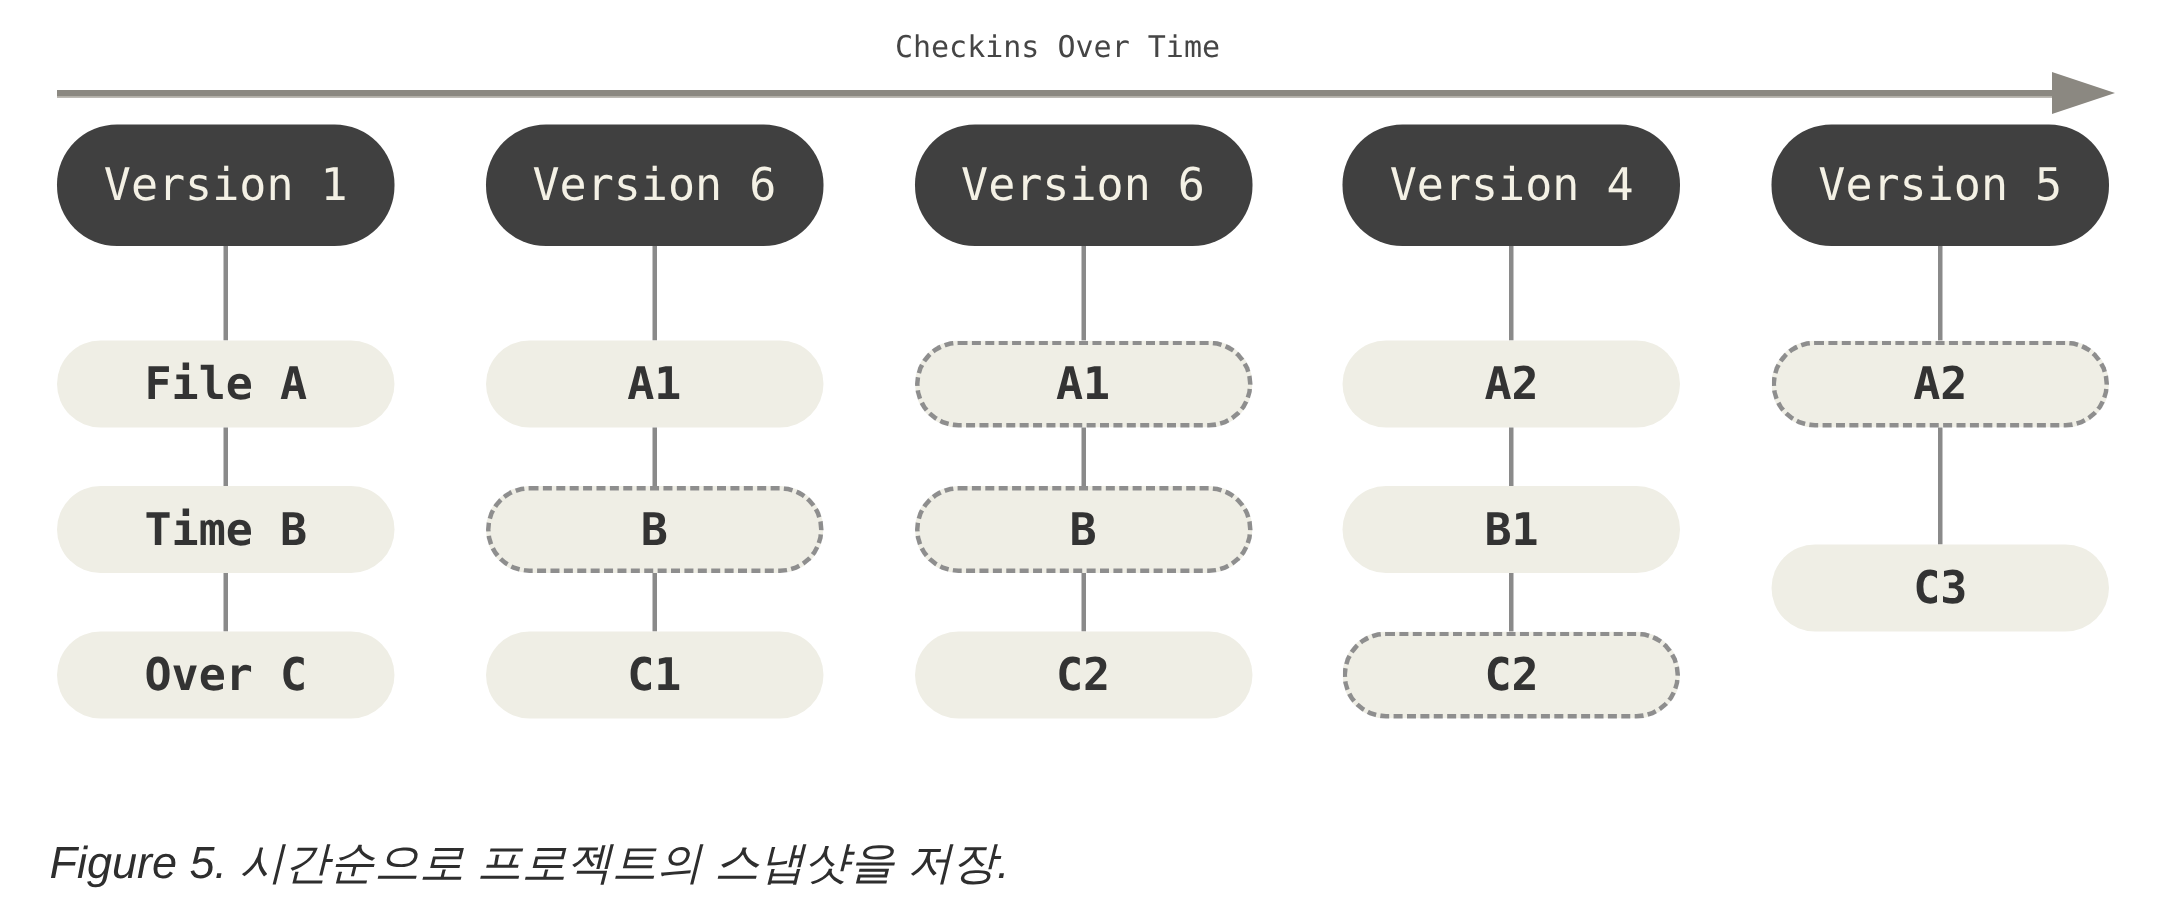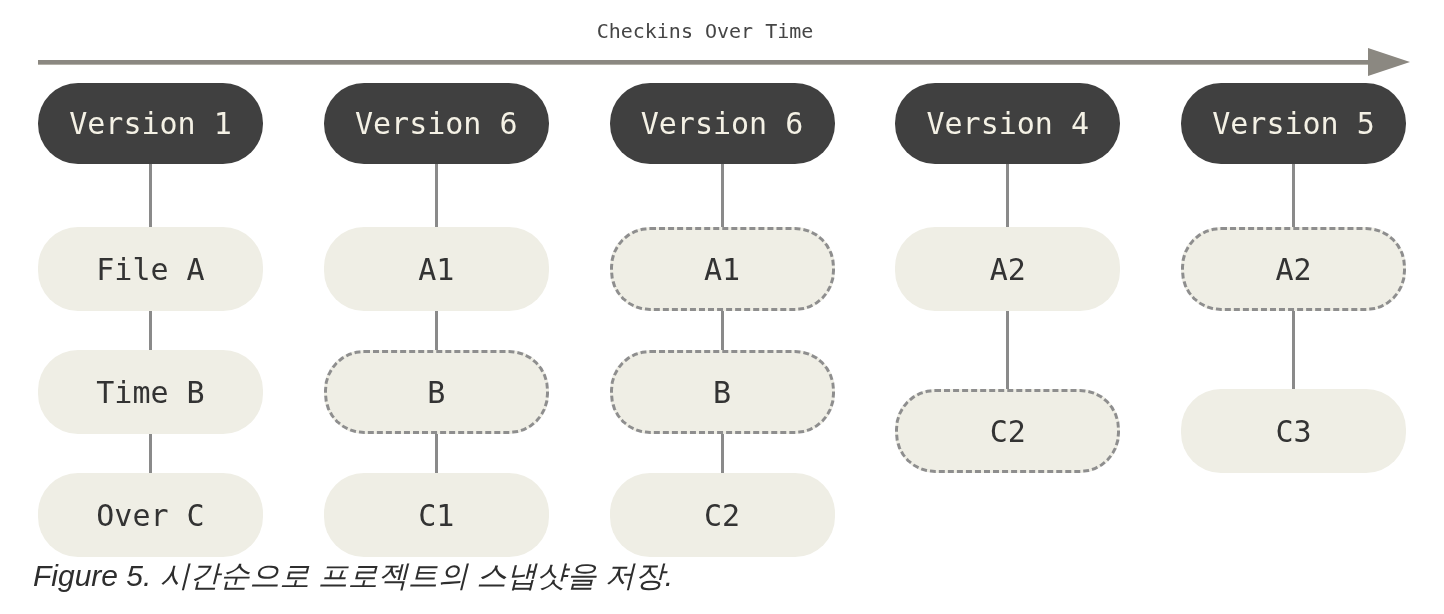--- a/index.html
+++ b/index.html
@@ -64,26 +64,26 @@
     border-radius: 40px;
     background: #404040;
     color: #f4f1e5;
     font-size: 30px;
     display: flex;
     align-items: center;
     justify-content: center;
   }
   .file-box {
     align-self: stretch;
-    height: 84px;
+    height: 58px;
     border-radius: 40px;
     background: #efeee5;
     color: #333333;
     font-size: 30px;
-    font-weight: normal;
+    font-weight: bold;
     display: flex;
     align-items: center;
     justify-content: center;
     box-sizing: border-box;
   }
   .file-box.dashed {
     border: 3px dashed #8e8e8e;
   }
   .connector {
     width: 3px;
@@ -171,20 +171,23 @@
 
     <div class="column">
       <div class="version-box">
         <span>Version 4</span>
       </div>
       <div class="connector long"></div>
       <div class="file-box solid">
         <span>A2</span>
       </div>
       <div class="connector"></div>
+      <div class="file-box solid">
+        <span>B1</span>
+      </div>
       <div class="connector"></div>
       <div class="file-box dashed">
         <span>C2</span>
       </div>
     </div>
 
     <div class="column">
       <div class="version-box">
         <span>Version 5</span>
       </div>

